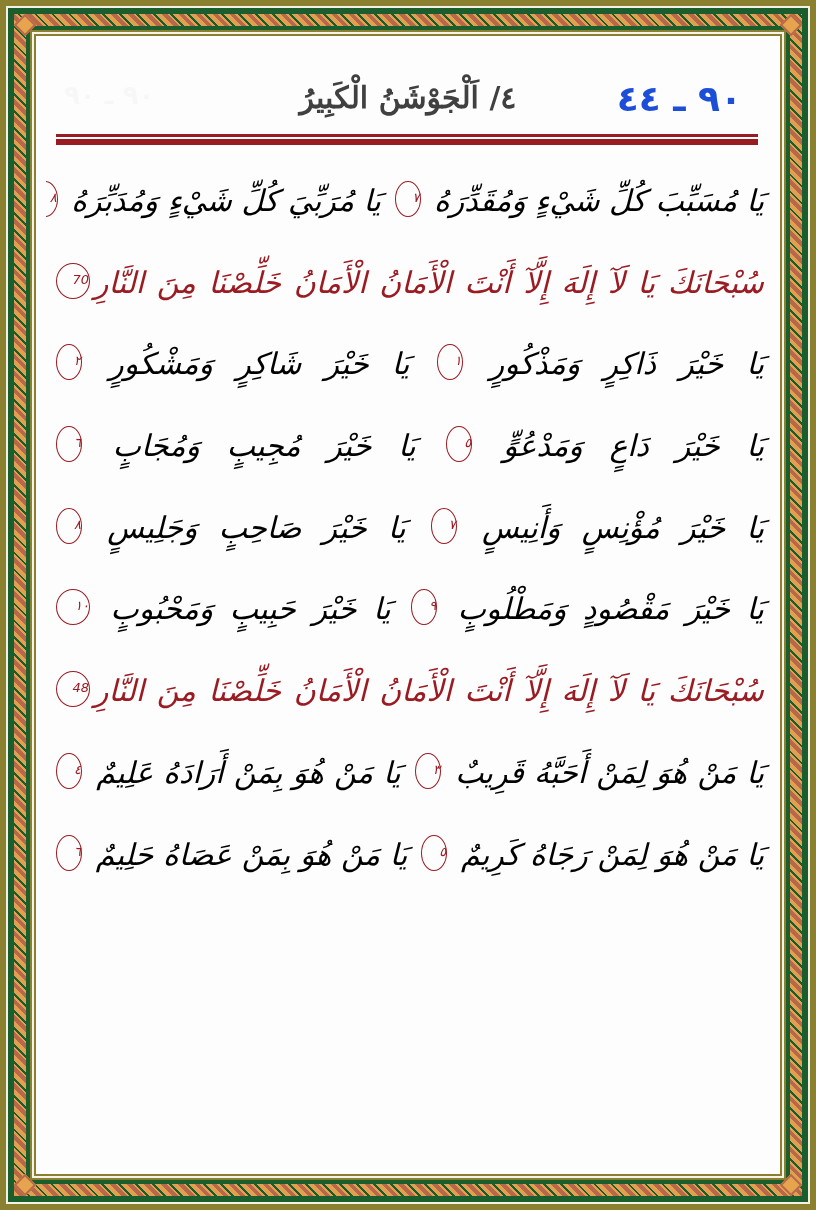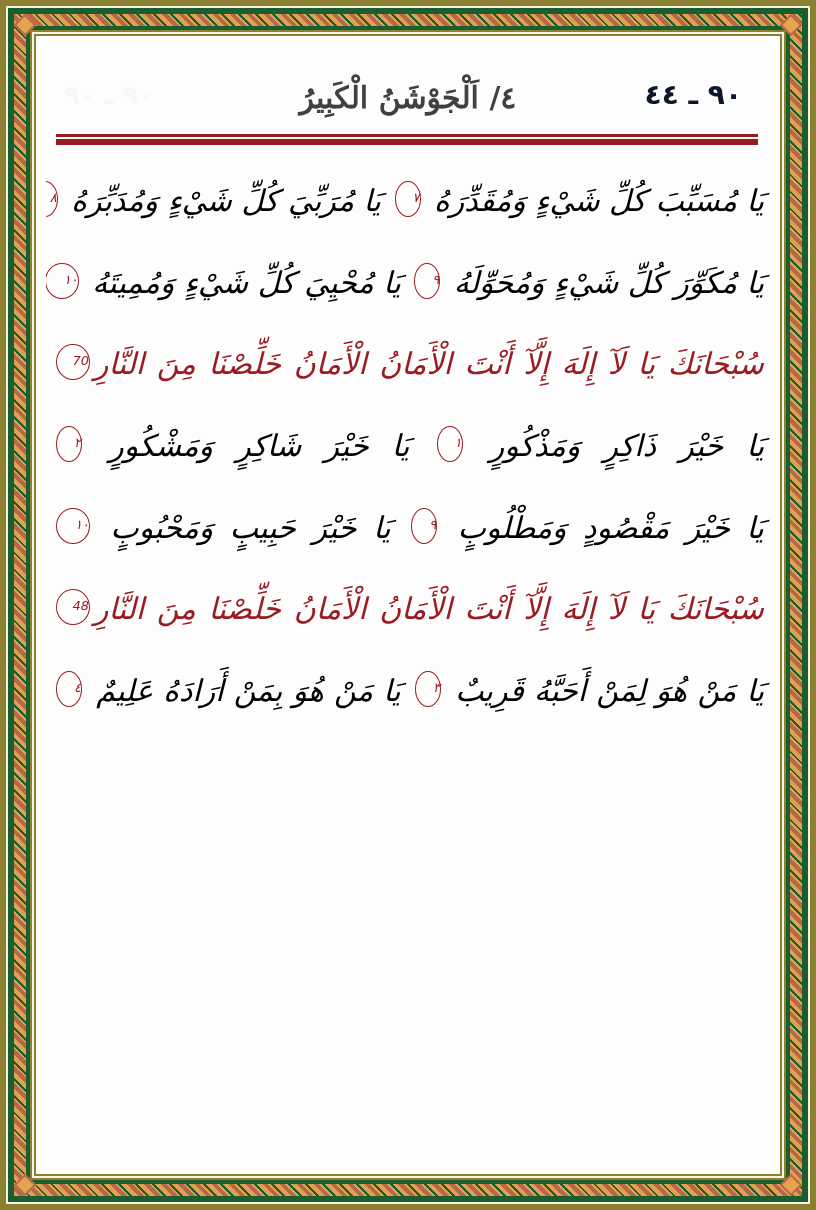--- a/index.html
+++ b/index.html
@@ -17,21 +17,21 @@
     }
     .corner { position: absolute; width: 12px; height: 12px; background: #e6a44e; transform: rotate(45deg); border: 2px solid #b8684a; }
     .inner-olive { position: absolute; left: 30px; top: 30px; right: 30px; bottom: 30px; background: #8b7f30; }
     .inner-cream { position: absolute; left: 32px; top: 32px; right: 32px; bottom: 32px; background: #f6f4e8; }
     .inner-olive2 { position: absolute; left: 34px; top: 34px; right: 34px; bottom: 34px; background: #8b7f30; }
     .page { position: absolute; left: 36px; top: 36px; right: 36px; bottom: 36px; background: #fdfdfd; }
 
     .header { position: absolute; left: 0; right: 0; top: 40px; height: 50px; direction: ltr; }
     .page-num-faded { position: absolute; left: 28px; top: 4px; color: #f7f7f7; font-size: 26px; font-weight: bold; font-family: "DejaVu Sans", sans-serif; }
     .title { position: absolute; left: 0; right: 0; top: 4px; text-align: center; color: #404040; font-size: 30px; font-weight: bold; font-family: "DejaVu Serif", serif; direction: rtl; }
-    .page-range { position: absolute; right: 38px; top: 2px; color: #0f172a; font-size: 28px; font-weight: bold; font-family: "DejaVu Sans", sans-serif; direction: rtl; }
+    .page-range { position: absolute; right: 38px; top: 2px; color: #1d4ed8; font-size: 36px; font-weight: bold; font-family: "DejaVu Sans", sans-serif; direction: rtl; }
     .rule-thin { position: absolute; left: 20px; right: 22px; top: 98px; height: 3px; background: #9b1b22; }
     .rule-thick { position: absolute; left: 20px; right: 22px; top: 103px; height: 6px; background: #9b1b22; }
 
     .lines { position: absolute; left: 10px; right: 10px; top: 124px; direction: rtl; }
     .line {
       height: 81.7px; line-height: 81.7px; text-align: justify; text-align-last: justify;
       font-family: "DejaVu Serif", serif; font-size: 30px; color: #000; white-space: nowrap; overflow: hidden;
       padding: 0 6px;
       font-style: italic;
     }
@@ -62,20 +62,22 @@
   <div class="header">
     <span class="page-num-faded">٩٠ ـ ٩٠</span>
     <div class="title">٤/ اَلْجَوْشَنُ الْكَبِيرُ</div>
     <span class="page-range">٩٠ ـ ٤٤</span>
   </div>
   <div class="rule-thin"></div>
   <div class="rule-thick"></div>
 
   <div class="lines">
     <div class="line"><span>يَا مُسَبِّبَ كُلِّ شَيْءٍ وَمُقَدِّرَهُ</span> <span class="marker">٧</span> <span>يَا مُرَبِّيَ كُلِّ شَيْءٍ وَمُدَبِّرَهُ</span> <span class="marker">٨</span></div>
-    <div class="line"><span>يَا مُكَوِّرَ كُلِّ شَيْءٍ وَمُحَوِّلَهُ</span> <span class="marker">٩</span> <span>يَا مُحْيِيَ كُلِّ شَيْءٍ وَمُمِيتَهُ</span> <span class="marker wide">١٠</span></div>
     <div class="line refrain"><span>سُبْحَانَكَ يَا لَآ إِلَهَ إِلَّآ أَنْتَ الْأَمَانُ الْأَمَانُ خَلِّصْنَا مِنَ النَّارِ</span><span class="marker wide">70</span></div>
     <div class="line"><span>يَا خَيْرَ ذَاكِرٍ وَمَذْكُورٍ</span> <span class="marker">١</span> <span>يَا خَيْرَ شَاكِرٍ وَمَشْكُورٍ</span> <span class="marker">٢</span></div>
+    <div class="line"><span>يَا خَيْرَ دَاعٍ وَمَدْعُوٍّ</span> <span class="marker">٥</span> <span>يَا خَيْرَ مُجِيبٍ وَمُجَابٍ</span> <span class="marker">٦</span></div>
+    <div class="line"><span>يَا خَيْرَ مُؤْنِسٍ وَأَنِيسٍ</span> <span class="marker">٧</span> <span>يَا خَيْرَ صَاحِبٍ وَجَلِيسٍ</span> <span class="marker">٨</span></div>
     <div class="line"><span>يَا خَيْرَ مَقْصُودٍ وَمَطْلُوبٍ</span> <span class="marker">٩</span> <span>يَا خَيْرَ حَبِيبٍ وَمَحْبُوبٍ</span> <span class="marker wide">١٠</span></div>
     <div class="line refrain"><span>سُبْحَانَكَ يَا لَآ إِلَهَ إِلَّآ أَنْتَ الْأَمَانُ الْأَمَانُ خَلِّصْنَا مِنَ النَّارِ</span><span class="marker wide">48</span></div>
     <div class="line"><span>يَا مَنْ هُوَ لِمَنْ أَحَبَّهُ قَرِيبٌ</span> <span class="marker">٣</span> <span>يَا مَنْ هُوَ بِمَنْ أَرَادَهُ عَلِيمٌ</span> <span class="marker">٤</span></div>
+    <div class="line"><span>يَا مَنْ هُوَ لِمَنْ رَجَاهُ كَرِيمٌ</span> <span class="marker">٥</span> <span>يَا مَنْ هُوَ بِمَنْ عَصَاهُ حَلِيمٌ</span> <span class="marker">٦</span></div>
   </div>
 </div>
 
 </body></html>

